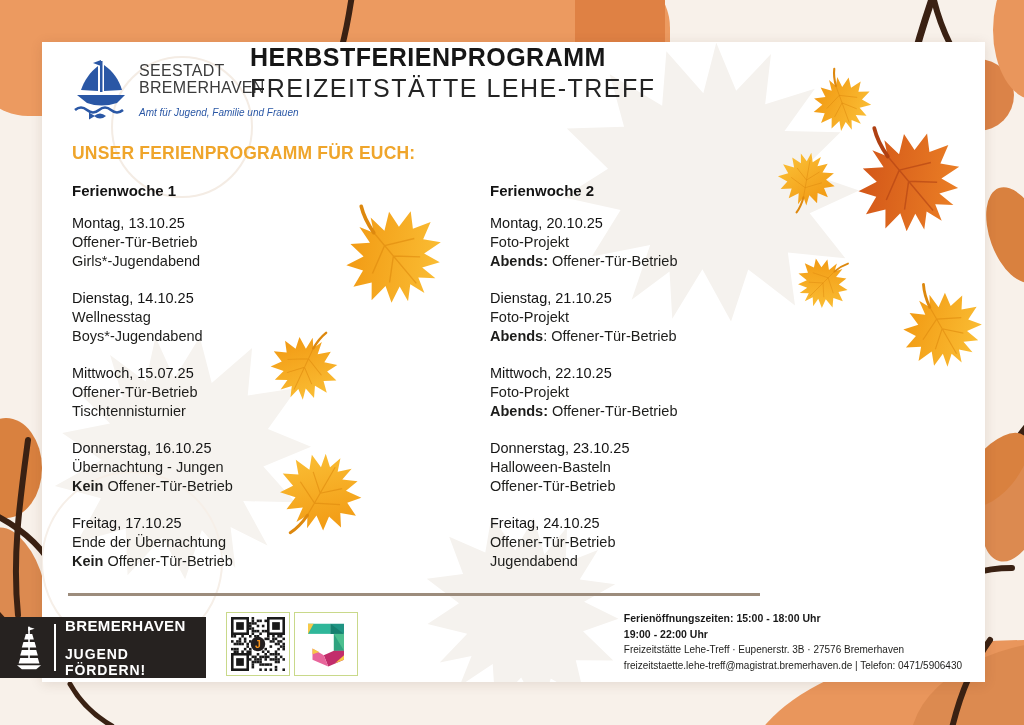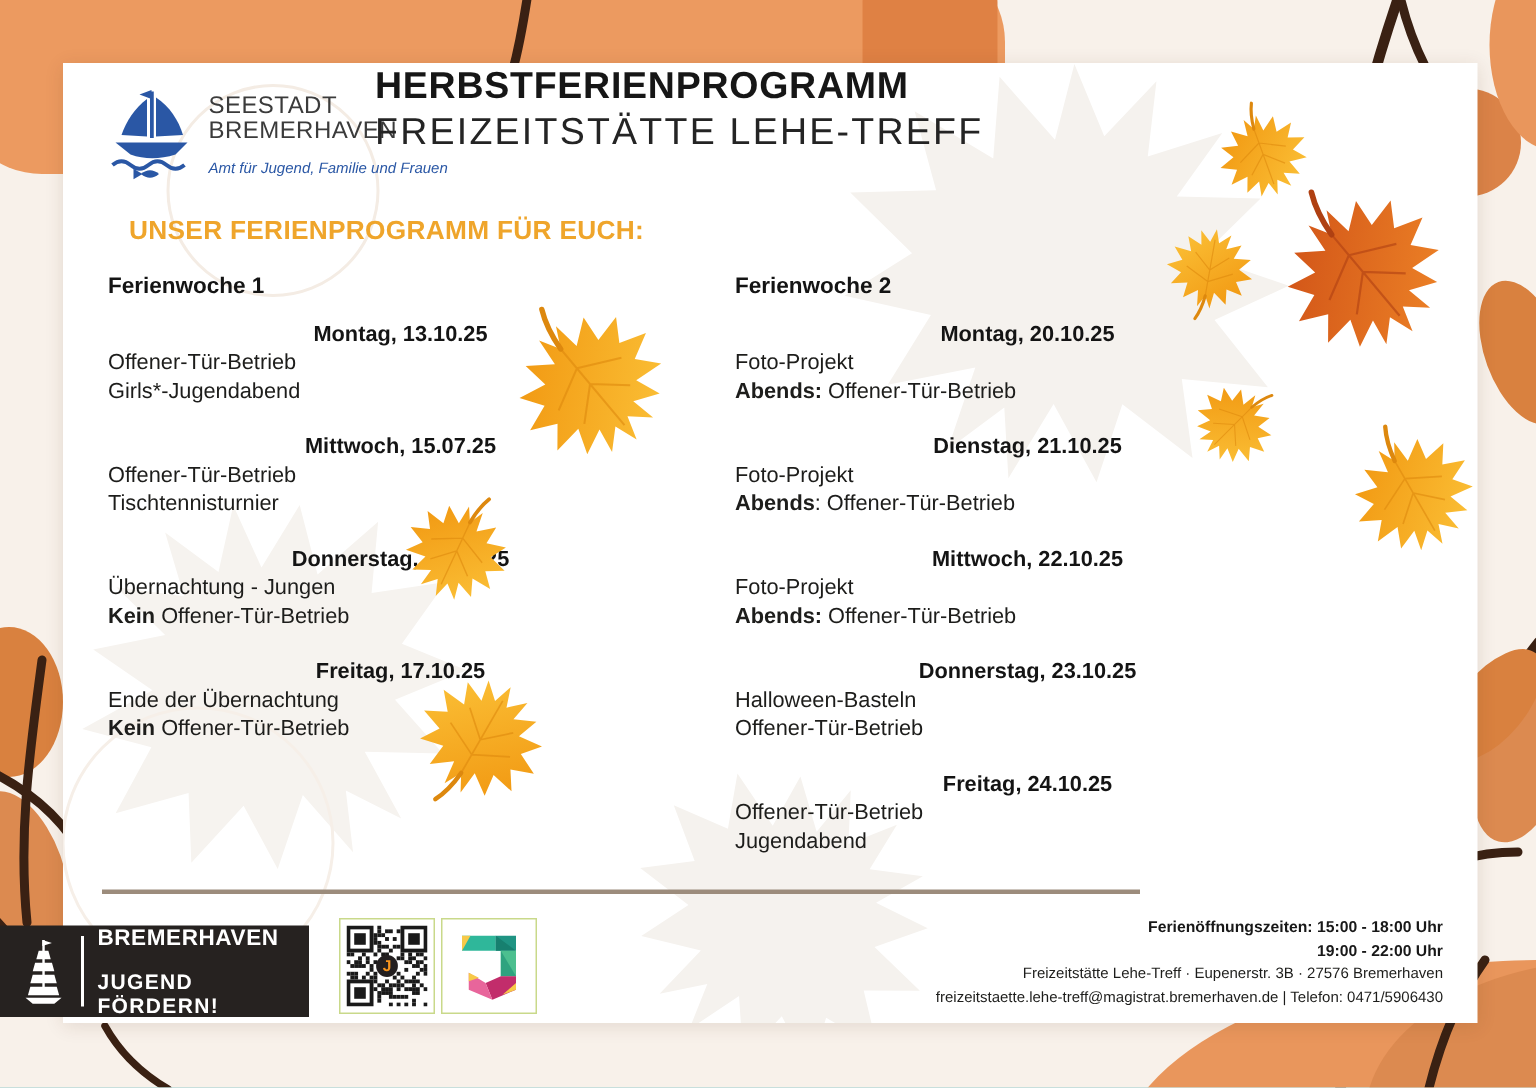--- a/index.html
+++ b/index.html
@@ -1,46 +1,46 @@
 <!DOCTYPE html>
 <html><head>
 <meta charset="utf-8">
 <style>
   * { margin:0; padding:0; box-sizing:border-box; }
   html,body { width:1024px; height:725px; }
   body { font-family:"Liberation Sans", sans-serif; color:#1d1d1b; }
-  .canvas { position:relative; width:1024px; height:725px; background:#0f766e; overflow:hidden; }
+  .canvas { position:relative; width:1024px; height:725px; background:#c4b5fd; overflow:hidden; }
 
   .bg-svg { position:absolute; left:0; top:0; z-index:0; }
 
   .card {
     position:absolute; left:42px; top:42px; width:943px; height:640px;
     background:#ffffff; z-index:1; overflow:hidden;
     box-shadow:0 2px 12px rgba(70,45,20,0.12);
   }
   .watermark { position:absolute; left:0; top:0; }
 
   
   .logo-icon { position:absolute; left:28px; top:16px; width:62px; height:66px; }
   .logo-text { position:absolute; left:97px; top:20px; }
   .logo-line { font-size:16px; letter-spacing:0.3px; color:#3b3b3b; line-height:17px; }
   .logo-sub { margin-top:11px; font-size:10px; font-style:italic; color:#2A57A5; }
   .titles { position:absolute; left:208px; top:0; }
   .title1 { font-size:25px; font-weight:bold; letter-spacing:0.5px; color:#161616; line-height:31px; }
   .title2 { font-size:25px; font-weight:400; letter-spacing:1.5px; color:#242424; line-height:31px; }
 
   .intro { position:absolute; left:30px; top:101px; font-size:17.5px; font-weight:bold;
-           letter-spacing:0.2px; color:#EFA52B;margin-left:14px; }
+           letter-spacing:0.2px; color:#EFA52B; }
 
   
   .week { position:absolute; top:140px; width:390px; }
   .week.w1 { left:30px; } .week.w2 { left:448px; }
   .week-title { font-size:15px; font-weight:bold; color:#141414; margin-bottom:15px; }
   .day-block { margin-bottom:18px; }
-  .day-date { font-size:14.5px; font-weight:bold; line-height:19px; color:#141414;text-align:center; }
+  .day-date { font-size:14.5px; font-weight:normal; line-height:19px; color:#141414; }
   .day-line { font-size:14.5px; line-height:19px; color:#1d1d1b; }
   .day-line .bold { font-weight:bold;text-align:right; }
 
   .divider { position:absolute; left:26px; top:551px; width:692px; height:3px; background:#9C8C7C; }
 
   
   .leaves-svg { position:absolute; left:0; top:0; z-index:2; pointer-events:none; }
 
   
   .badge {
@@ -53,21 +53,21 @@
   .badge-l1 { font-size:15px; font-weight:bold; letter-spacing:0.4px; line-height:17px; }
   .badge-l2 { font-size:14px; font-weight:700; letter-spacing:0.9px; line-height:16px;margin-top:12px; }
 
   .qr-box, .jufo-box {
     position:absolute; top:612px; width:64px; height:64px; z-index:3;
     background:#ffffff; border:1px solid #C9D98A; padding:4px;
   }
   .qr-box { left:226px; } .jufo-box { left:294px; }
   .qr-box svg, .jufo-box svg { width:100%; height:100%; display:block; }
 
-  .contact { position:absolute; right:62px; top:611px; text-align:right; z-index:3; }
+  .contact { position:absolute; right:62px; top:611px; text-align:left; z-index:3; }
   .contact .c-bold { font-size:10.5px; font-weight:bold; line-height:15.5px; color:#181818; }
   .contact .c-reg  { font-size:10px; font-weight:400; line-height:15.5px; color:#1d1d1b; }
 </style>
 </head>
 <body>
 
 <div class="canvas">
 
   <svg class="bg-svg" width="1024" height="725" viewBox="0 0 1024 725">
     <rect width="1024" height="725" fill="#F8F1EA"></rect>
@@ -160,20 +160,25 @@
 
     <div class="intro">UNSER FERIENPROGRAMM FÜR EUCH:</div>
 
     <div class="week w1">
       <div class="week-title">Ferienwoche 1</div>
       <div class="days">
           <div class="day-block">
             <div class="day-date">Montag, 13.10.25</div>
             <div class="day-line">Offener-Tür-Betrieb</div>
             <div class="day-line">Girls*-Jugendabend</div>
+          </div>
+          <div class="day-block">
+            <div class="day-date">Dienstag, 14.10.25</div>
+            <div class="day-line">Wellnesstag</div>
+            <div class="day-line">Boys*-Jugendabend</div>
           </div>
           <div class="day-block">
             <div class="day-date">Mittwoch, 15.07.25</div>
             <div class="day-line">Offener-Tür-Betrieb</div>
             <div class="day-line">Tischtennisturnier</div>
           </div>
           <div class="day-block">
             <div class="day-date">Donnerstag, 16.10.25</div>
             <div class="day-line">Übernachtung - Jungen</div>
             <div class="day-line"><span class="bold">Kein</span> Offener-Tür-Betrieb</div>

